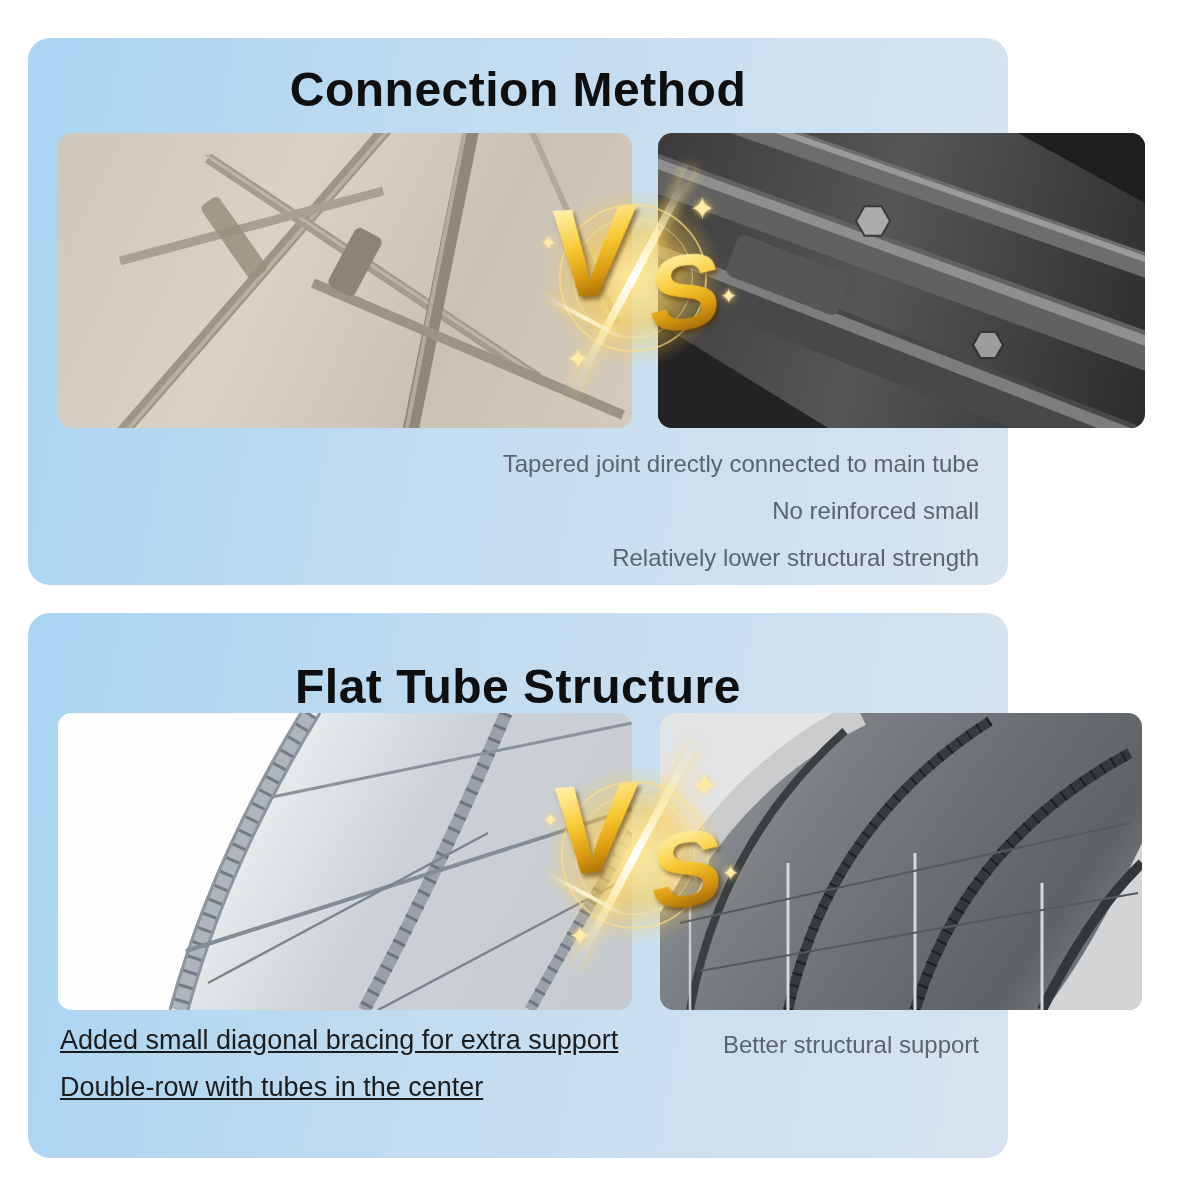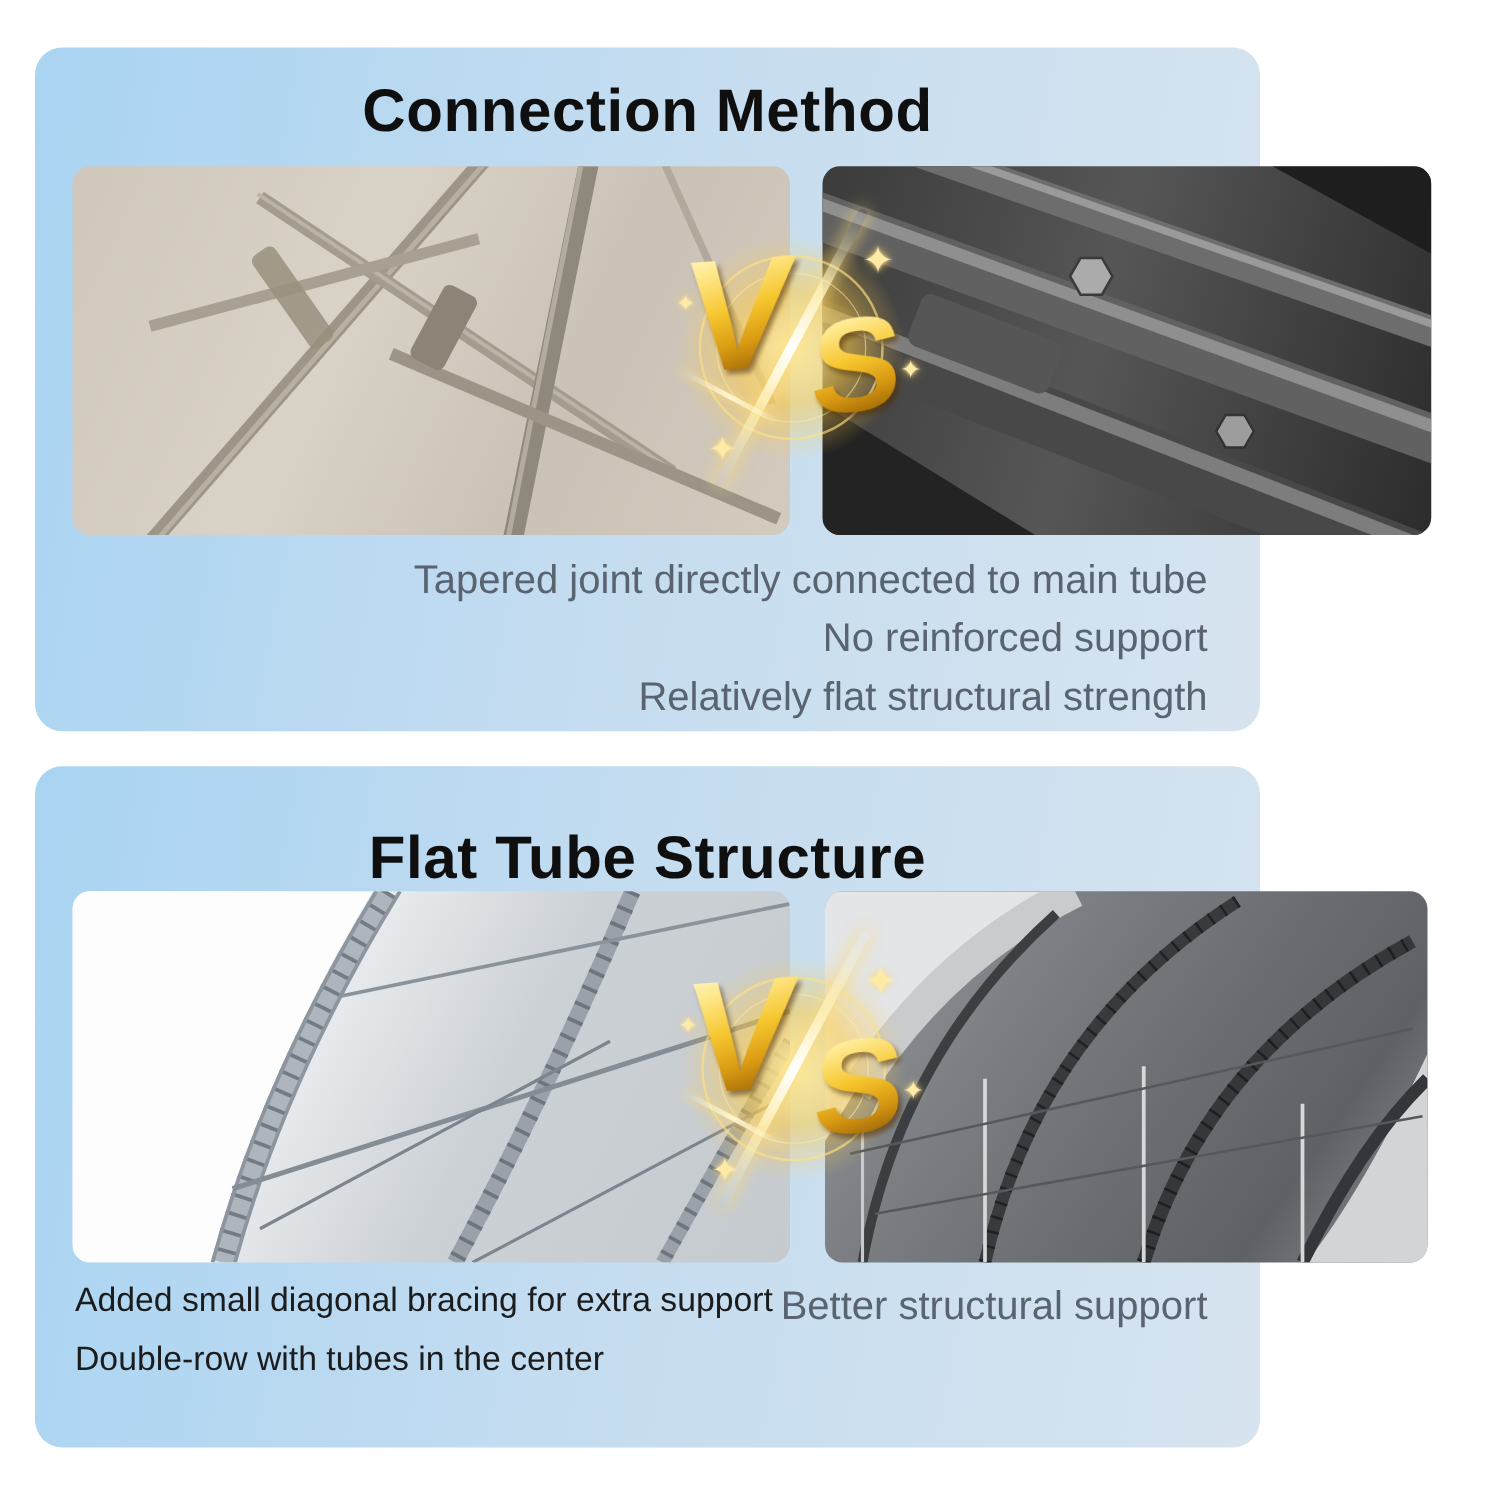--- a/index.html
+++ b/index.html
@@ -28,25 +28,25 @@
   #img-joint-bad{left:630px;top:95px;width:487px;height:295px;
     background:linear-gradient(105deg,#3b3b3b 0%,#565656 45%,#2c2c2c 100%);}
   
   #img-flat-good{left:30px;top:100px;width:574px;height:297px;
     background:linear-gradient(118deg,#ffffff 16%,#e9ecee 34%,#ccd1d6 58%,#c5cacf 100%);}
   #img-flat-bad{left:632px;top:100px;width:482px;height:297px;
     background:linear-gradient(125deg,#9b9ea1 0%,#7c8084 30%,#6b6f73 55%,#5e6266 78%,#8e9194 100%);}
   
   .pros{position:absolute;left:32px;font-size:27px;color:#1b1c1e;}
   .pros div{height:47px;display:flex;align-items:center;white-space:nowrap;}
-  .cons{position:absolute;right:42px;font-size:32px;color:#5a6471;text-align:right;}
+  .cons{position:absolute;right:29px;font-size:24px;color:#5a6471;text-align:right;}
   .cons div{height:47px;display:flex;align-items:center;justify-content:flex-end;white-space:nowrap;}
   #panel-1 .pros{top:398px;}
   #panel-1 .cons{top:402px;}
-  #panel-2 .pros{top:404px;}
+  #panel-2 .pros{top:404px;text-decoration:underline;}
   #panel-2 .cons{top:408px;}
   
   .vs-badge{position:absolute;width:200px;height:200px;pointer-events:none;}
   #panel-1 .vs-badge{left:505px;top:140px;}
   #panel-2 .vs-badge{left:507px;top:142px;}
   .vs-glow{position:absolute;inset:6px;border-radius:50%;
     background:radial-gradient(circle,rgba(255,236,160,.95) 0%,rgba(255,205,70,.55) 34%,rgba(255,200,60,0) 68%);}
   .vs-ring{position:absolute;inset:26px;border-radius:50%;border:2px solid rgba(255,224,130,.65);}
   .vs-ring.ring2{inset:40px;border:1px solid rgba(255,236,170,.55);}
   .vs-letter{
@@ -121,22 +121,22 @@
     <span class="vs-letter vs-v">V</span>
     <span class="vs-letter vs-s">S</span>
     <span class="spark s1">✦</span>
     <span class="spark s2">✦</span>
     <span class="spark s3">✦</span>
     <span class="spark s4">✦</span>
   </div>
 
   <div class="cons">
     <div>Tapered joint directly connected to main tube</div>
-    <div>No reinforced support</div>
-    <div>Relatively flat structural strength</div>
+    <div>No reinforced small</div>
+    <div>Relatively lower structural strength</div>
   </div>
 </section>
 
 <section class="panel" id="panel-2">
   <h1 class="panel-title">Flat Tube Structure</h1>
 
   <div class="cmp-img" id="img-flat-good">
     <svg viewBox="0 0 574 297" preserveAspectRatio="none">
       <path d="M0,0 L240,0 Q150,150 112,297 L0,297 Z" fill="#fdfdfd"></path>
       <path d="M252,0 Q160,150 120,297" stroke="#aeb5bc" stroke-width="18" fill="none"></path>

